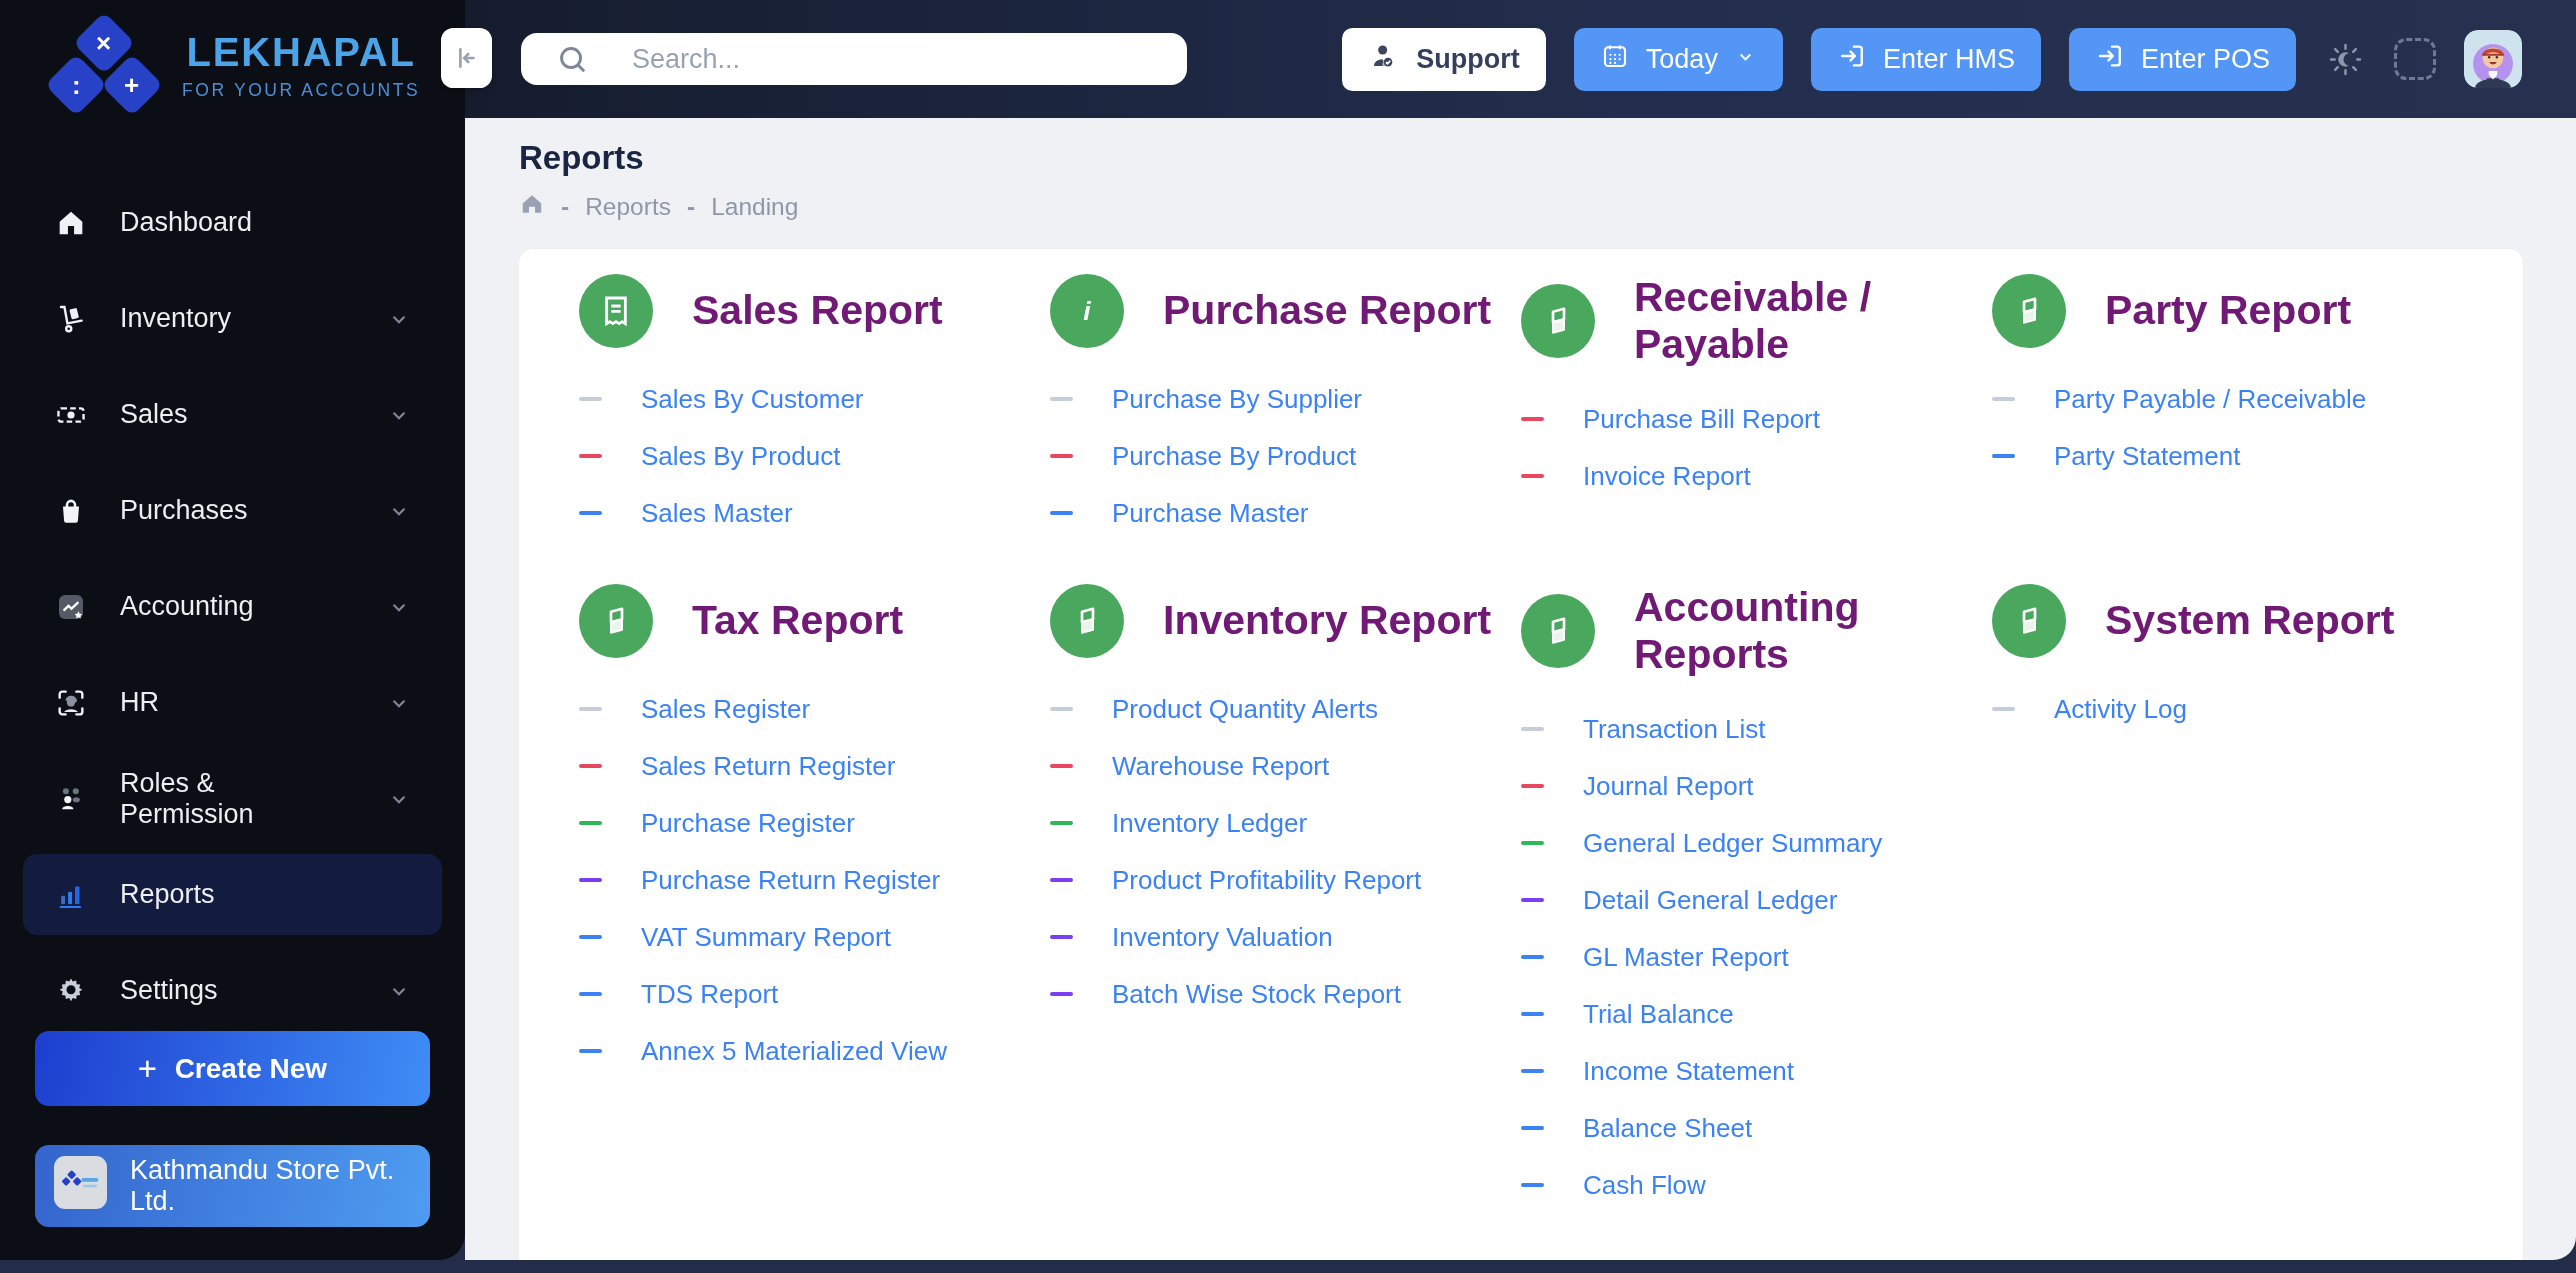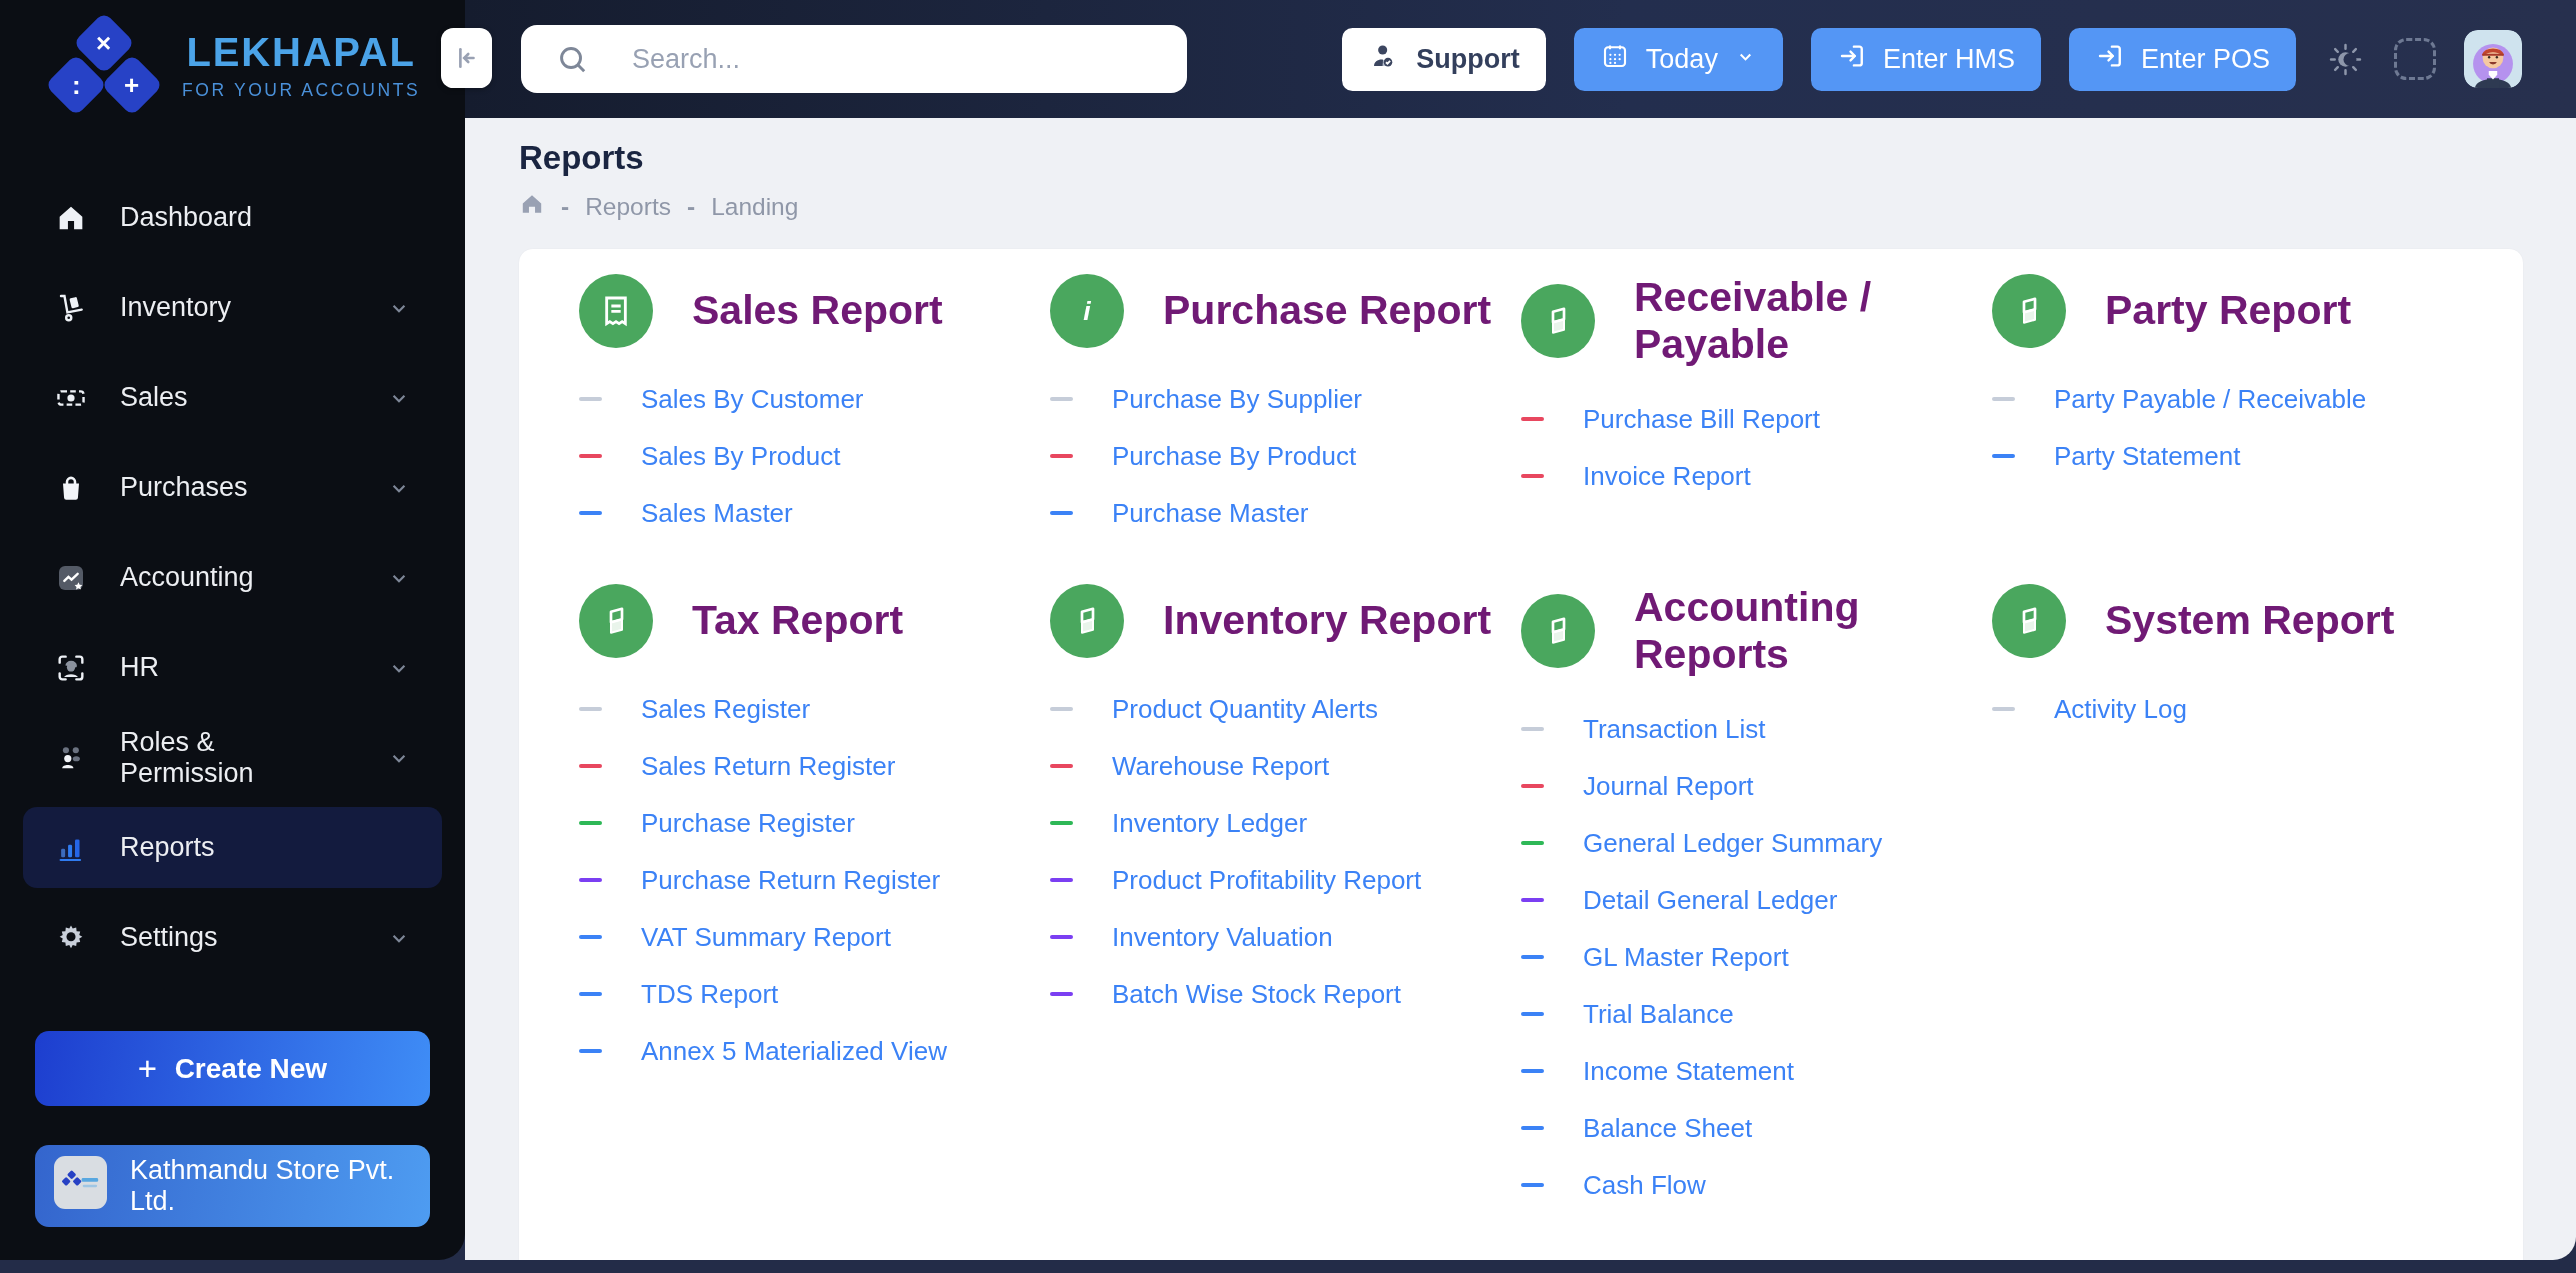--- a/index.html
+++ b/index.html
@@ -13,42 +13,42 @@
   .logo-row { height:131px; display:flex; align-items:center; padding-left:51px; gap:26px; flex:none; }
   .logo-mark { position:relative; width:105px; height:93px; flex:none; }
   .diamond { position:absolute; width:44px; height:44px; background:#2742c6; border-radius:8.8px;
              transform:rotate(45deg); display:flex; align-items:center; justify-content:center; }
   .d-top { left:31px; top:1.8px; } .d-left { left:2.6px; top:44px; } .d-right { left:59px; top:44px; }
   .diamond span { transform:rotate(-45deg); color:#fff; font-weight:bold; font-size:26px; line-height:1; }
   .brand-text { display:flex; flex-direction:column; align-items:center; }
   .brand-name { color:#4ba3e8; font-size:40px; font-weight:bold; letter-spacing:1.8px; }
   .brand-tag { color:#4a90d9; font-size:17.5px; letter-spacing:2.6px; margin-top:5.3px; }
 
-  .nav { padding:46px 23px 0; display:flex; flex-direction:column; gap:9px; flex:1 1 auto; }
+  .nav { padding:46px 23px 0; display:flex; flex-direction:column; gap:15px; flex:1 1 auto;justify-content:flex-end; }
   .nav-item { height:81px; display:flex; align-items:center; gap:32px; padding:0 30px;
               border-radius:14px; color:#eceef2; font-size:27px; cursor:pointer; }
   .nav-item.active { background:#131b3e; }
   .nav-ic { width:35px; height:35px; display:flex; align-items:center; justify-content:center; flex:none; }
   .chev { margin-left:auto; display:flex; }
 
   .sidebar-bottom { padding:0 35px 33px; display:flex; flex-direction:column; gap:39px; flex:none; }
   .create-btn { height:75px; border-radius:14px; background:linear-gradient(100deg,#1d3ecf 0%,#3f8df6 100%);
                 color:#fff; font-size:28px; font-weight:600; display:flex; align-items:center; justify-content:center; gap:17.5px; cursor:pointer; }
   .plus-glyph { font-size:33px; font-weight:400; line-height:1; }
   .company-btn { height:82px; border-radius:14px; background:linear-gradient(100deg,#3465cd 0%,#4e9cf1 100%);
                  display:flex; align-items:center; gap:23px; padding:0 19px; color:#fff; font-size:27px; cursor:pointer; }
 
   
   .topbar { position:absolute; left:465px; top:0; width:2111px; height:118px;
             background:linear-gradient(90deg,#151c2e 0%,#232e4e 55%,#27304e 100%);
             display:flex; align-items:center; }
   .collapse-btn { position:absolute; left:-24.5px; top:28px; width:51px; height:60px; background:#ffffff;
                   border-radius:12.3px; display:flex; align-items:center; justify-content:center; z-index:8;
                   box-shadow:0 1.8px 5.3px rgba(0,0,0,.25); cursor:pointer; }
-  .search { margin-left:56px; width:666px; height:68px; background:#fff; border-radius:16px;
+  .search { margin-left:56px; width:666px; height:52px; background:#fff; border-radius:16px;
             display:flex; align-items:center; padding:0 30px; gap:39px; }
   .search input { border:none; outline:none; flex:1; font-size:27px; color:#475569; background:transparent; }
   .search input::placeholder { color:#98a1b3; }
   .top-actions { margin-left:auto; display:flex; align-items:center; gap:28px; padding-right:54px; }
   .btn { height:63px; border-radius:10.5px; display:flex; align-items:center; gap:16px;
          padding:0 26px; font-size:27px; cursor:pointer; white-space:nowrap; }
   .btn-support { background:#fff; color:#333f5c; font-weight:600; }
   .btn-blue { background:#5496f5; color:#fff; font-weight:500; }
   .icon-btn { width:42px; height:42px; display:flex; align-items:center; justify-content:center; cursor:pointer; }
   .fs-box { width:42px; height:42px; border:3.5px dashed #6e7993; border-radius:12.3px; cursor:pointer; }

